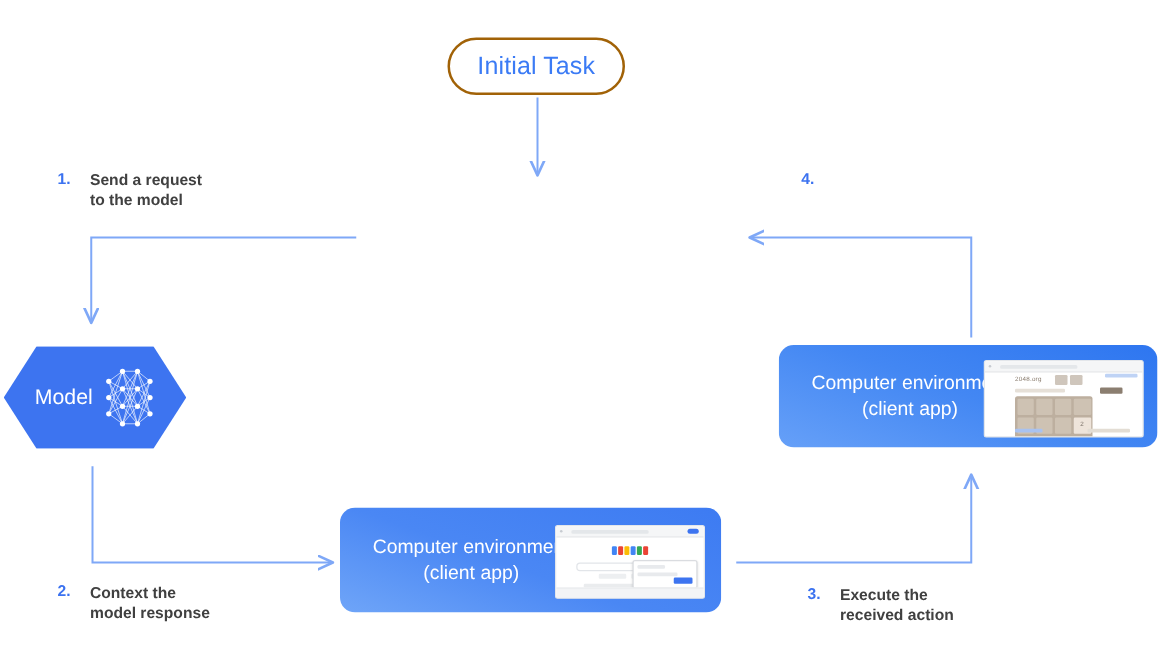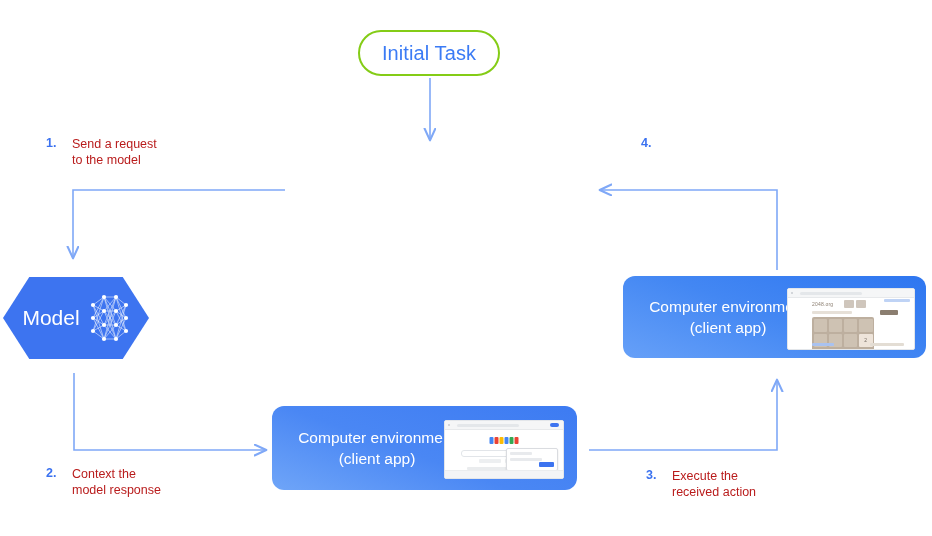--- a/index.html
+++ b/index.html
@@ -7,21 +7,21 @@
     width:932px;height:536px;background:#ffffff;
     font-family:"Liberation Sans", sans-serif;
     position:relative;overflow:hidden;
   }
   .stage{position:absolute;left:0;top:0;width:932px;height:536px;}
   .svg-layer{position:absolute;left:0;top:0;width:932px;height:536px;}
 
   
   .pill{
     position:absolute;left:358px;top:30px;width:142px;height:46px;
-    border:2px solid #84cc16;border-radius:26px;
+    border:2px solid #a16207;border-radius:26px;
     display:flex;align-items:center;justify-content:center;
     box-sizing:border-box;background:#fff;
   }
   .pill span{
     color:#3B7BF5;font-size:20px;letter-spacing:.1px;
   }
 
   
   .parallelogram{
     position:absolute;left:258px;top:145px;width:340px;height:88px;
@@ -44,21 +44,21 @@
     position:absolute;left:3px;top:277px;width:146px;height:82px;
   }
   .hexagon .shape{
     position:absolute;inset:0;background:#3D74F0;
     -webkit-clip-path:polygon(18% 0%,82% 0%,100% 50%,82% 100%,18% 100%,0% 50%);
     clip-path:polygon(18% 0%,82% 0%,100% 50%,82% 100%,18% 100%,0% 50%);
   }
   .hexagon .inner{
     position:absolute;inset:0;display:flex;align-items:center;justify-content:center;gap:6px;
   }
-  .hexagon .mlabel{color:#fff;font-size:21px;}
+  .hexagon .mlabel{color:#fff;font-size:17px;}
 
   
   .envcard{position:absolute;border-radius:12px;overflow:hidden;}
   .envcard .bg{position:absolute;inset:0;}
   .env-bottom{left:272px;top:406px;width:305px;height:84px;}
   .env-bottom .bg{background:linear-gradient(20deg,#6FA5F8 0%,#4A87F4 45%,#3D7BF2 100%);}
   .env-right{left:623px;top:276px;width:303px;height:82px;}
   .env-right .bg{background:linear-gradient(20deg,#66A0F8 0%,#4387F3 50%,#2E76F0 100%);}
   .envcard .etext{
     position:absolute;left:14px;top:0;height:100%;width:182px;
@@ -98,21 +98,21 @@
   .t-grid{position:absolute;left:24px;top:28px;width:62px;height:62px;background:#BDAF9F;border-radius:2px;
           display:grid;grid-template-columns:repeat(4,1fr);grid-template-rows:repeat(4,1fr);gap:1.5px;padding:1.5px;box-sizing:border-box;}
   .t-cell{background:#CEC2B3;border-radius:1px;display:flex;align-items:center;justify-content:center;font-size:5px;color:#776E65;}
   .t-cell.f2{background:#EEE4DA;}
   .t-foot{position:absolute;left:24px;bottom:3px;width:22px;height:3px;background:#A9C2F0;border-radius:1px;}
   .t-foot2{position:absolute;right:10px;bottom:3px;width:34px;height:3px;background:#E3DDD4;border-radius:1px;}
 
   
   .step{position:absolute;display:flex;align-items:flex-start;}
   .step .num{color:#3B72F0;font-size:12.5px;font-weight:bold;width:26px;flex:none;}
-  .step .txt{color:#b91c1c;font-size:12.5px;font-weight:normal;line-height:16px;white-space:pre-line;}
+  .step .txt{color:#404040;font-size:12.5px;font-weight:bold;line-height:16px;white-space:pre-line;}
   .step-1{left:46px;top:136px;}
   .step-2{left:46px;top:466px;}
   .step-3{left:646px;top:468px;}
   .step-4{left:641px;top:136px;}
 </style>
 </head>
 <body>
 
 <div class="stage">
 

